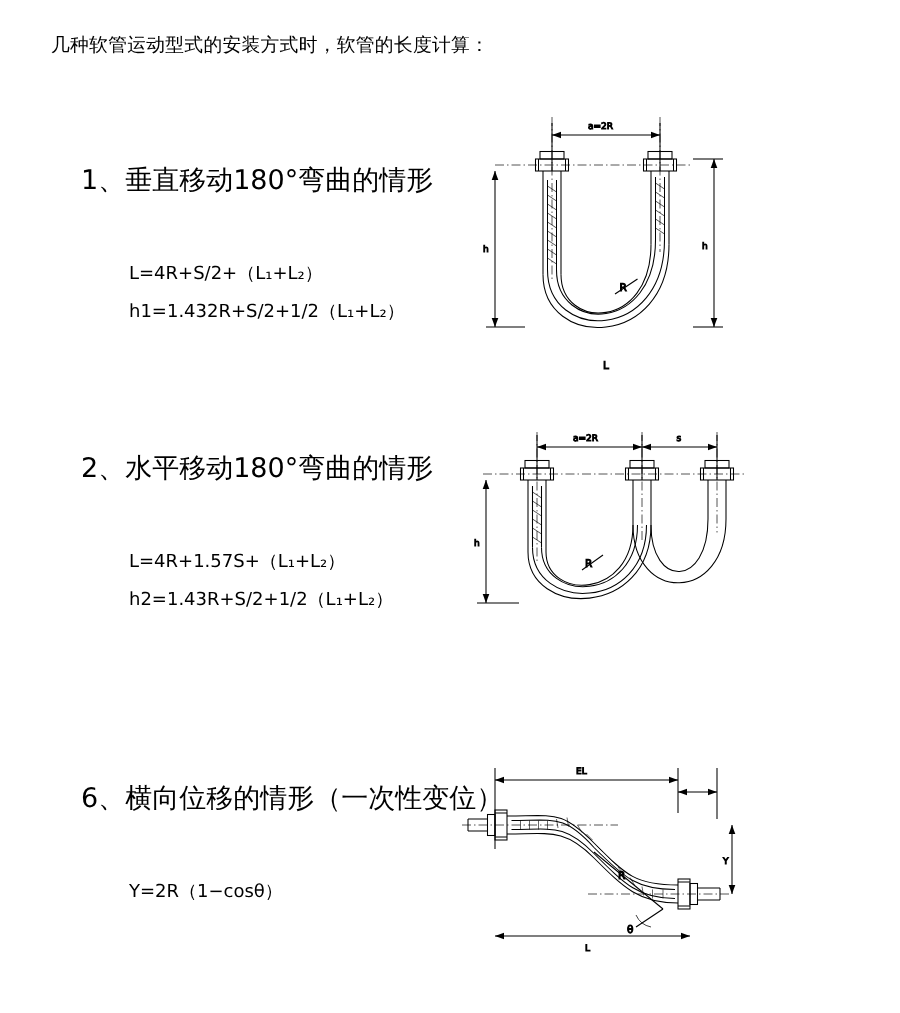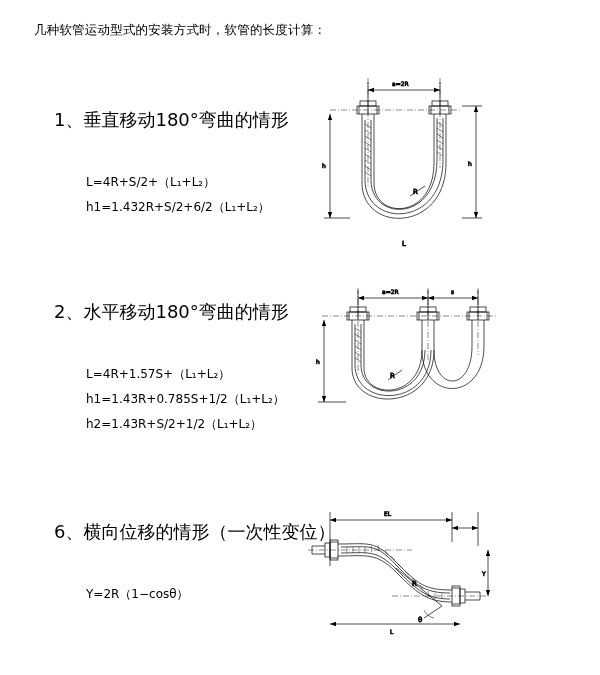--- a/index.html
+++ b/index.html
@@ -68,21 +68,21 @@
 <body>
 
 <div class="page">
 
   <div class="doc-title">几种软管运动型式的安装方式时，软管的长度计算：</div>
 
   <div class="section sec1">
     <div class="sec-head">1、垂直移动180°弯曲的情形</div>
     <div class="formulas">
       <div class="formula">L=4R+S/2+（L₁+L₂）</div>
-      <div class="formula">h1=1.432R+S/2+6/2（L₁+L₂）</div>
+      <div class="formula">h1=1.432R+S/2+1/2（L₁+L₂）</div>
     </div>
 
     <div class="fig fig1">
       <svg width="190" height="210" viewBox="0 0 190 210">
         <g stroke="#000" fill="none" stroke-width="0.7">
 
           <line x1="58" y1="14" x2="58" y2="46"></line>
           <line x1="130" y1="14" x2="130" y2="46"></line>
           <line x1="58" y1="22" x2="130" y2="22"></line>
           <path d="M58 22 l6 -2.2 v4.4 z" fill="#000" stroke="none"></path>
@@ -158,21 +158,20 @@
           <text class="dimtxt2" x="92" y="178">L</text>
         </g>
       </svg>
     </div>
   </div>
 
   <div class="section sec2">
     <div class="sec-head">2、水平移动180°弯曲的情形</div>
     <div class="formulas">
       <div class="formula">L=4R+1.57S+（L₁+L₂）</div>
-      <div class="formula">h1=1.43R+0.785S+1/2（L₁+L₂）</div>
       <div class="formula">h2=1.43R+S/2+1/2（L₁+L₂）</div>
     </div>
 
     <div class="fig fig2">
       <svg width="195" height="165" viewBox="0 0 195 165">
         <g stroke="#000" fill="none" stroke-width="0.7">
 
           <line x1="48" y1="10" x2="48" y2="40"></line>
           <line x1="118" y1="10" x2="118" y2="40"></line>
           <line x1="168" y1="10" x2="168" y2="40"></line>

